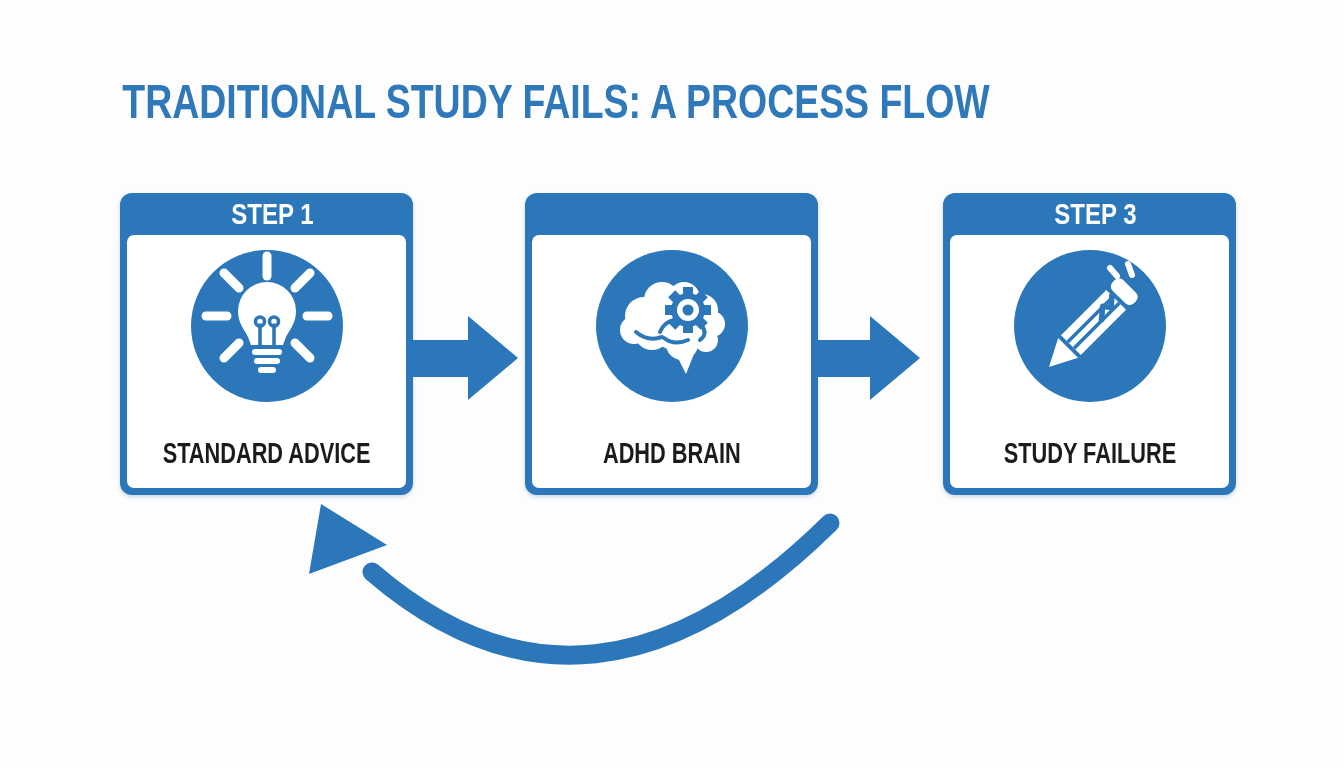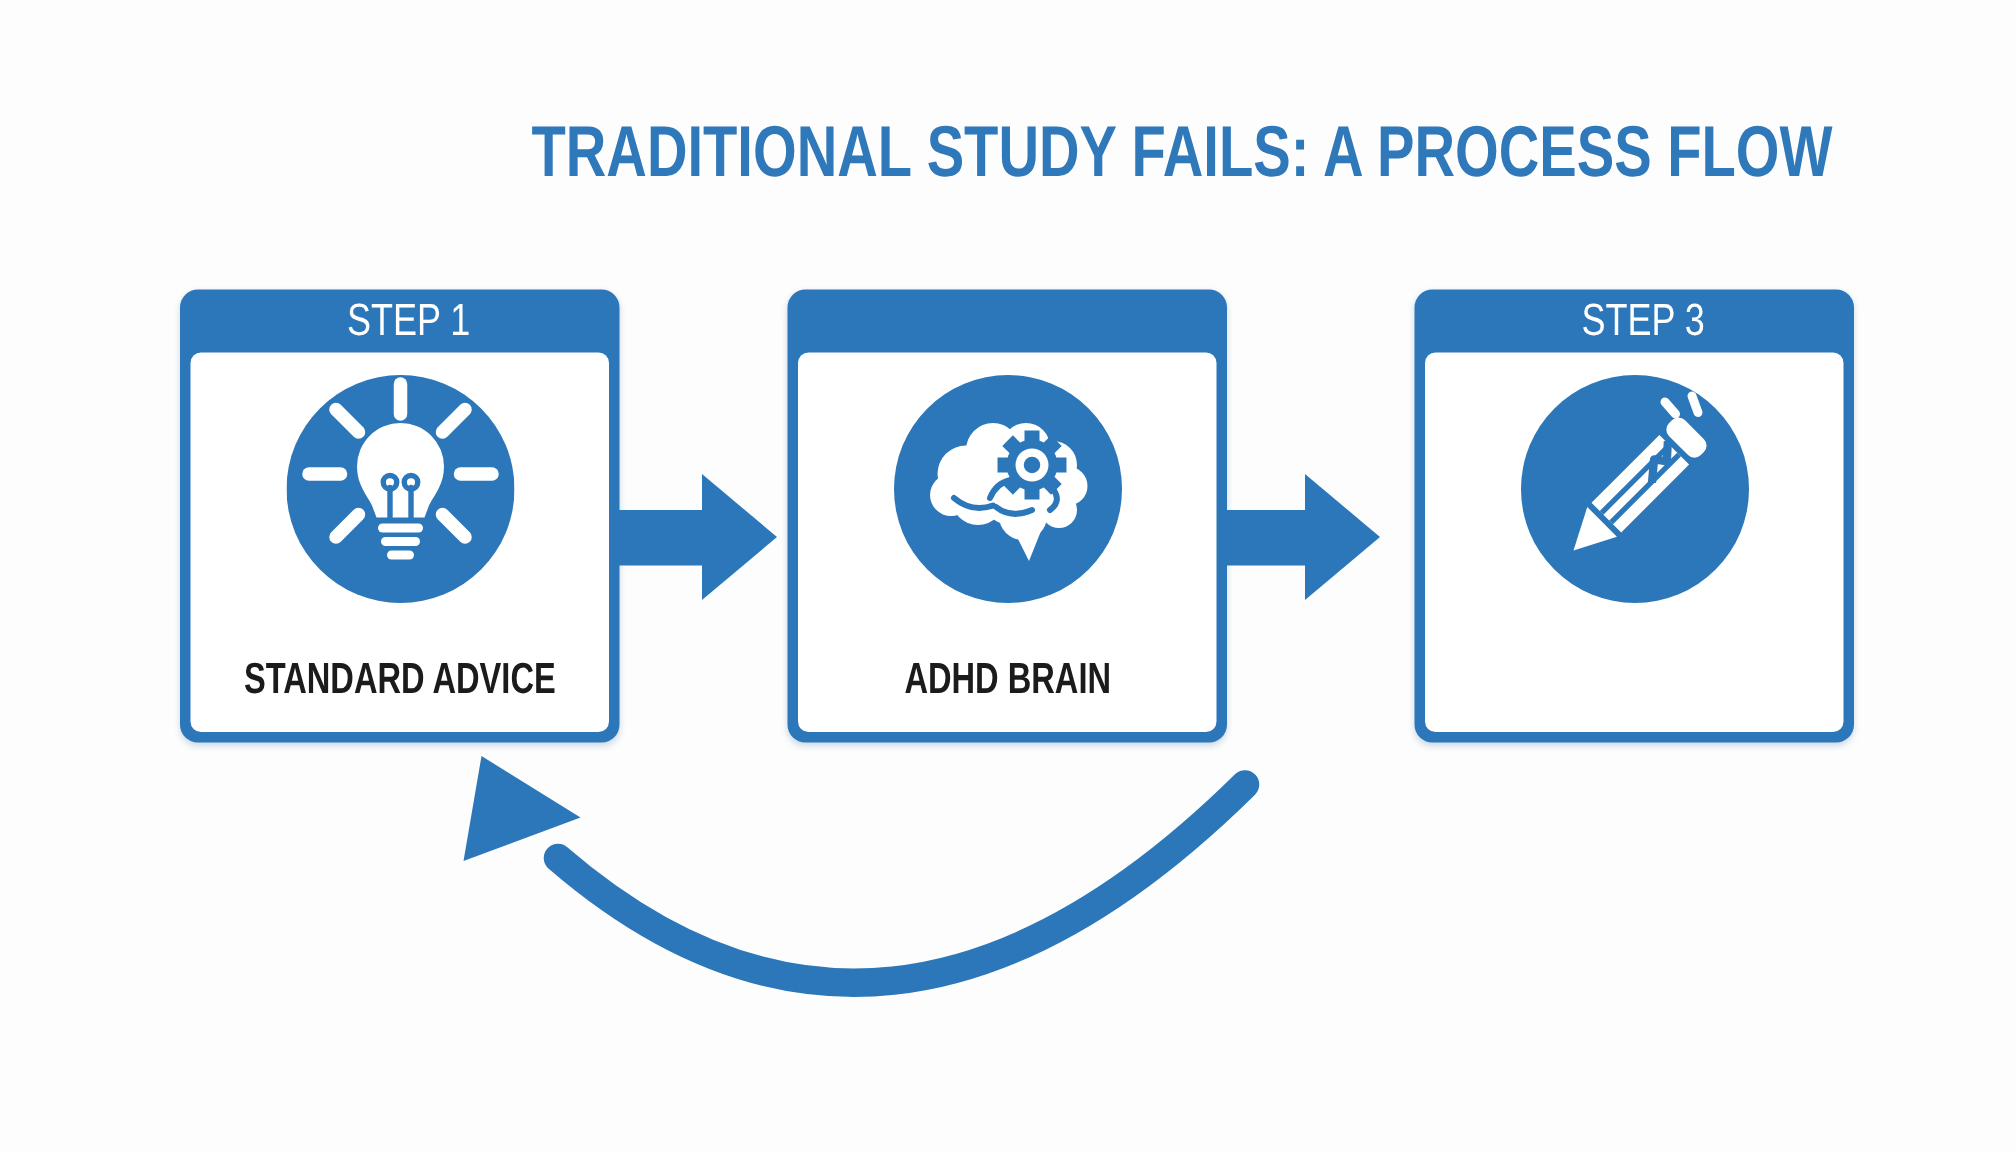--- a/index.html
+++ b/index.html
@@ -7,36 +7,36 @@
     position:relative;width:1344px;height:768px;overflow:hidden;
     background:#fdfdfd;
     font-family:"Liberation Sans", sans-serif;
   }
   .condensed{
     display:inline-block;white-space:nowrap;
     transform:scaleX(0.78);transform-origin:center;
   }
   .title{
     position:absolute;top:78px;left:0;width:100%;
-    text-align:right;margin:0;
+    text-align:left;margin:0;
     font-size:48px;font-weight:700;color:#2f79ba;
     letter-spacing:0px;line-height:1;
   }
   
   .card{
     position:absolute;top:193px;width:293px;height:302px;
     background:#2b77b9;border-radius:12px;
     box-shadow:0 2px 4px rgba(60,110,160,0.25);
   }
   .card-1{left:120px}
   .card-2{left:525px}
   .card-3{left:943px}
   .card-header{
     height:41px;display:flex;align-items:center;justify-content:center;
-    color:#ffffff;font-size:30px;font-weight:400;line-height:1;padding-left:11px;
+    color:#ffffff;font-size:30px;font-weight:700;line-height:1;padding-left:11px;
   }
   .card-header .condensed{transform:scaleX(0.8);}
   .card-body{
     position:absolute;top:42px;left:7px;right:7px;bottom:7px;
     background:#ffffff;border-radius:7px;
   }
   .icon-circle{
     position:absolute;left:50%;top:15px;margin-left:-76px;
     width:152px;height:152px;
   }
@@ -177,20 +177,21 @@
 
             <path d="M -7 -38 L 2 -28 L -5 -23 L 5 -11" stroke="#2b77b9" stroke-width="5.5" fill="none" stroke-linejoin="round"></path>
           </g>
 
           <g stroke="#ffffff" stroke-width="6" stroke-linecap="round">
             <line x1="20" y1="-58" x2="27" y2="-50"></line>
             <line x1="38" y1="-62" x2="42" y2="-51"></line>
           </g>
         </svg>
       </div>
+      <div class="card-label"><span class="condensed">STUDY FAILURE</span></div>
     </div>
   </div>
 
   <div>
     <div class="arrow-shaft shaft-1"></div>
     <div class="arrow-head head-1"></div>
   </div>
   <div>
     <div class="arrow-shaft shaft-2"></div>
     <div class="arrow-head head-2"></div>

